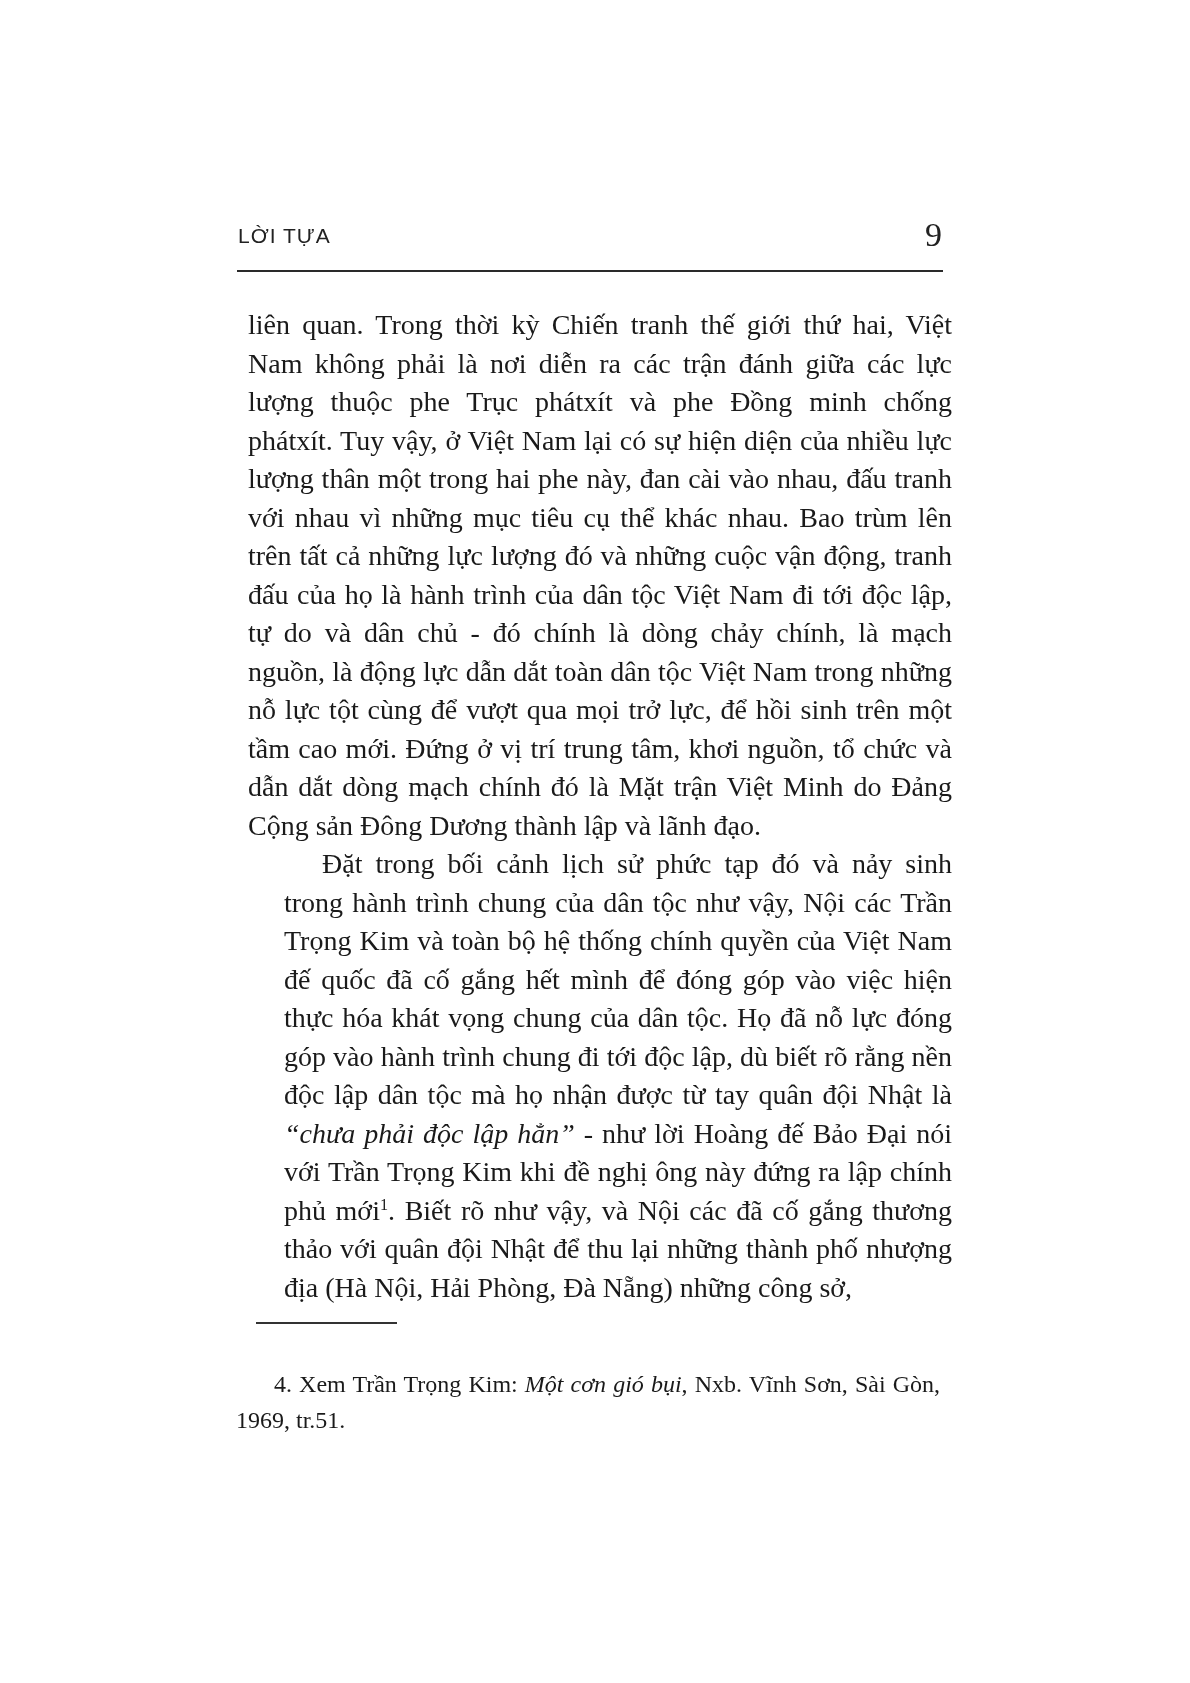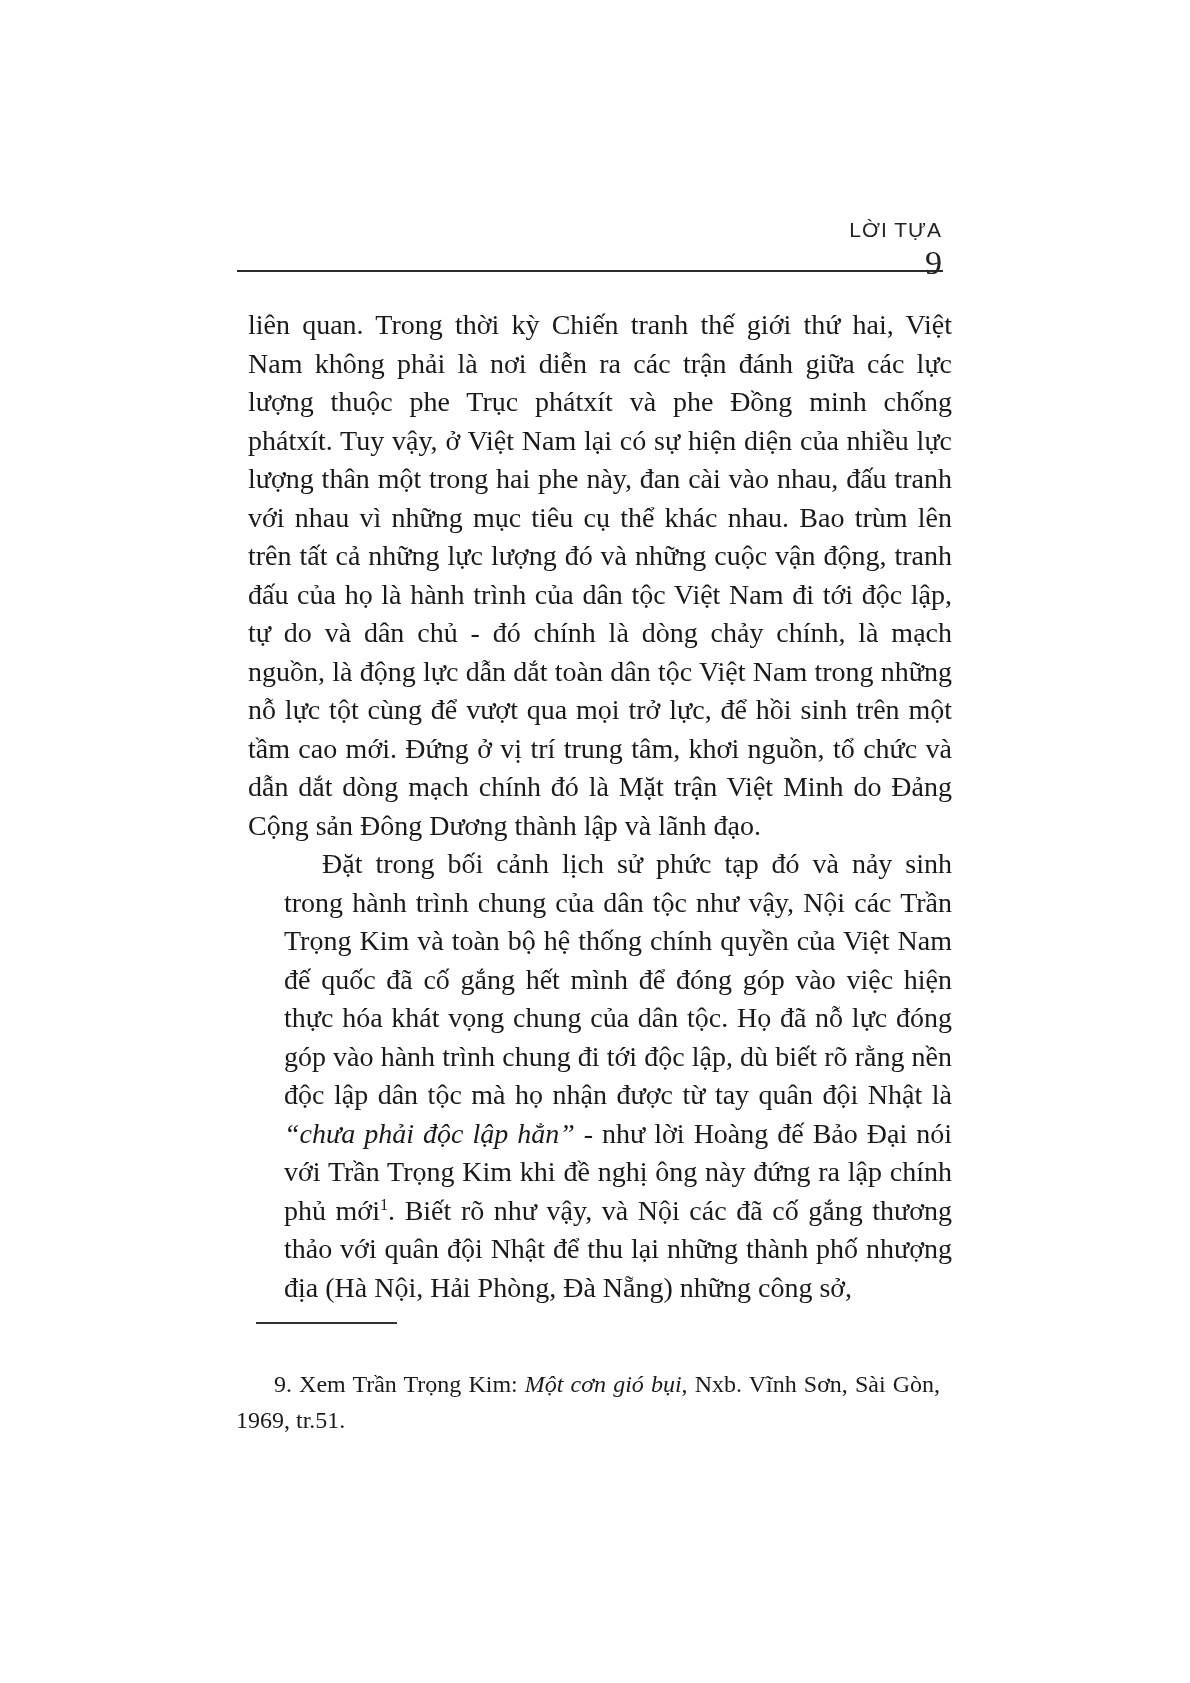--- a/index.html
+++ b/index.html
@@ -17,21 +17,20 @@
     color: #1a1a1a;
   }
   .header-row {
     position: absolute;
     left: 238px;
     top: 218px;
     width: 704px;
     display: flex;
     justify-content: space-between;
     align-items: flex-end;
-    flex-direction: column;
   }
   .running-head {
     font-family: "Liberation Sans", sans-serif;
     font-size: 21px;
     letter-spacing: 1px;
     color: #222222;
     padding-bottom: 4px;
   }
   .page-number {
     font-family: "Liberation Serif", serif;
@@ -104,15 +103,15 @@
 
   <div class="header-rule"></div>
 
   <div class="body-text">
     <p><span>liên quan. Trong thời kỳ Chiến tranh thế giới thứ hai, Việt Nam không phải là nơi diễn ra các trận đánh giữa các lực lượng thuộc phe Trục phátxít và phe Đồng minh chống phátxít. Tuy vậy, ở Việt Nam lại có sự hiện diện của nhiều lực lượng thân một trong hai phe này, đan cài vào nhau, đấu tranh với nhau vì những mục tiêu cụ thể khác nhau. Bao trùm lên trên tất cả những lực lượng đó và những cuộc vận động, tranh đấu của họ là hành trình của dân tộc Việt Nam đi tới độc lập, tự do và dân chủ - đó chính là dòng chảy chính, là mạch nguồn, là động lực dẫn dắt toàn dân tộc Việt Nam trong những nỗ lực tột cùng để vượt qua mọi trở lực, để hồi sinh trên một tầm cao mới. Đứng ở vị trí trung tâm, khơi nguồn, tổ chức và dẫn dắt dòng mạch chính đó là Mặt trận Việt Minh do Đảng Cộng sản Đông Dương thành lập và lãnh đạo.</span></p>
     <p class="indent"><span>Đặt trong bối cảnh lịch sử phức tạp đó và nảy sinh trong hành trình chung của dân tộc như vậy, Nội các Trần Trọng Kim và toàn bộ hệ thống chính quyền của Việt Nam đế quốc đã cố gắng hết mình để đóng góp vào việc hiện thực hóa khát vọng chung của dân tộc. Họ đã nỗ lực đóng góp vào hành trình chung đi tới độc lập, dù biết rõ rằng nền độc lập dân tộc mà họ nhận được từ tay quân đội Nhật là </span><span class="italic">“chưa phải độc lập hẳn”</span><span> - như lời Hoàng đế Bảo Đại nói với Trần Trọng Kim khi đề nghị ông này đứng ra lập chính phủ mới</span><sup>1</sup><span>. Biết rõ như vậy, và Nội các đã cố gắng thương thảo với quân đội Nhật để thu lại những thành phố nhượng địa (Hà Nội, Hải Phòng, Đà Nẵng) những công sở,</span></p>
   </div>
 
   <div class="footnote-rule"></div>
 
-  <p class="footnote"><span>9. Xem Trần Trọng Kim: </span><span class="italic">Một cơn gió bụi</span><span>, Nxb. Vĩnh Sơn, Sài Gòn, 1969, tr.51.</span></p>
+  <p class="footnote"><span>4. Xem Trần Trọng Kim: </span><span class="italic">Một cơn gió bụi</span><span>, Nxb. Vĩnh Sơn, Sài Gòn, 1969, tr.51.</span></p>
 
 </div>
 
 </body></html>

